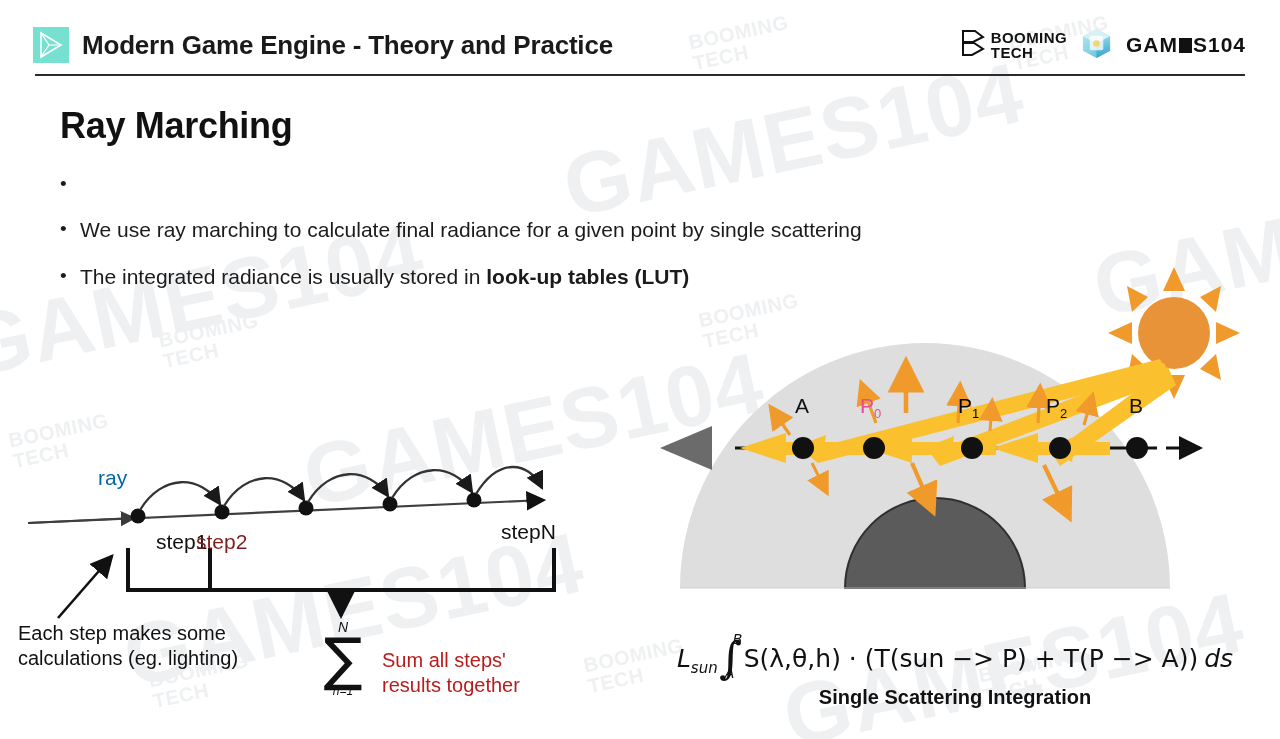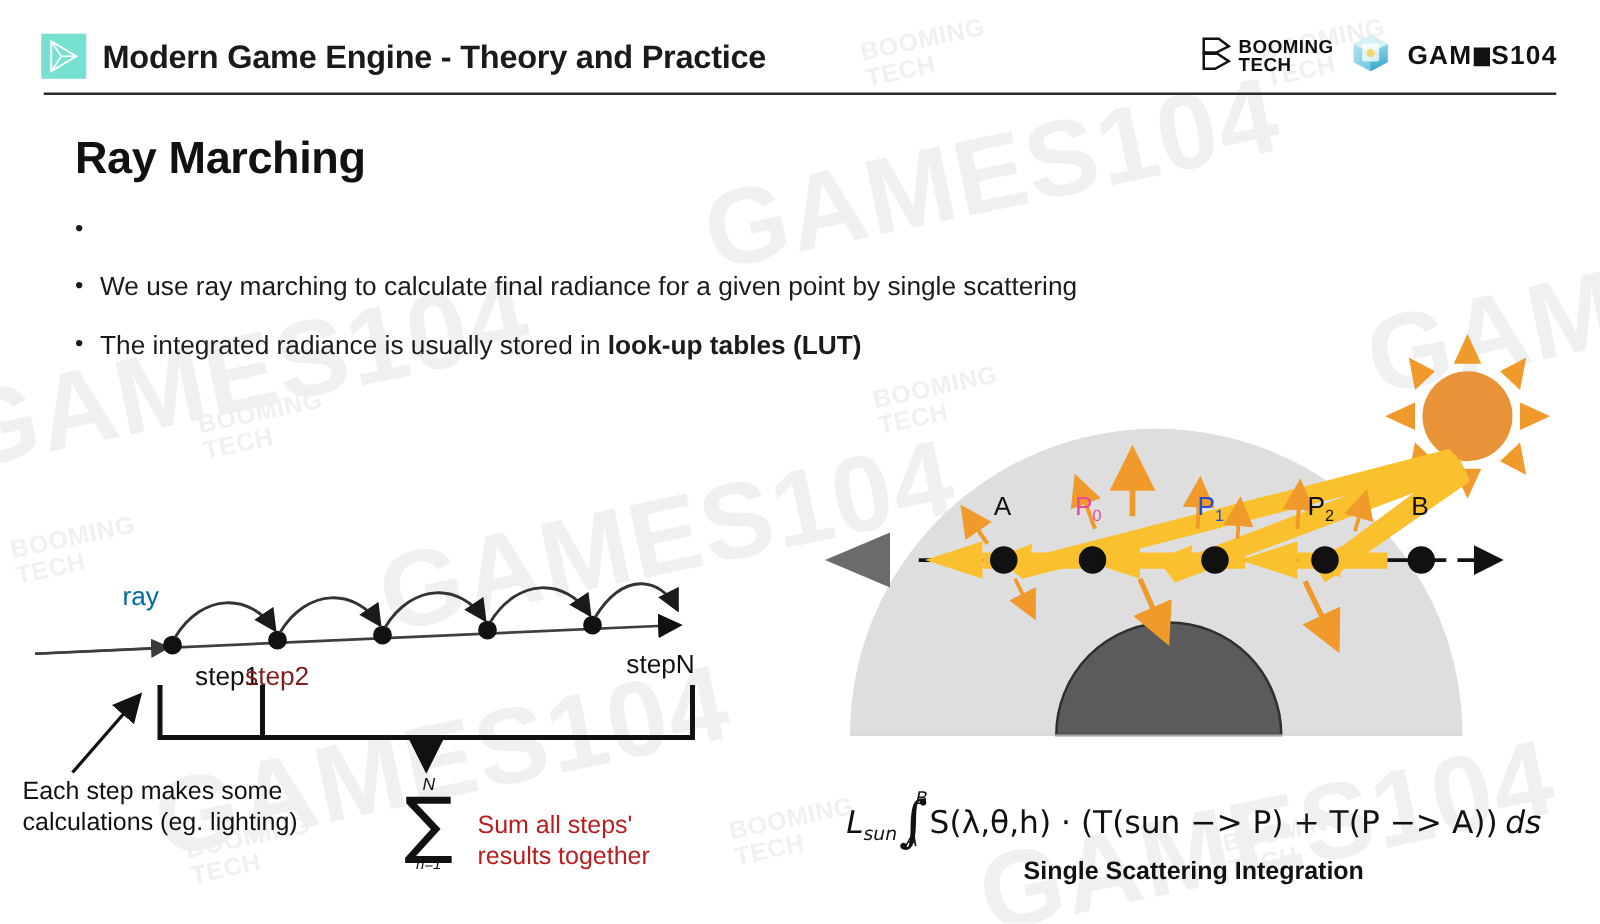--- a/index.html
+++ b/index.html
@@ -313,21 +313,21 @@
 
         <circle cx="163" cy="185" r="11" fill="#111"></circle>
         <circle cx="234" cy="185" r="11" fill="#111"></circle>
         <circle cx="332" cy="185" r="11" fill="#111"></circle>
         <circle cx="420" cy="185" r="11" fill="#111"></circle>
         <circle cx="497" cy="185" r="11" fill="#111"></circle>
       </svg>
 
       <div style="position:absolute;left:155px;top:131px;font-size:21px;color:#111;"><span>A</span></div>
       <div style="position:absolute;left:220px;top:131px;font-size:21px;color:#ec4899;"><span>P</span><sub style="font-size:13px;">0</sub></div>
-      <div style="position:absolute;left:318px;top:131px;font-size:21px;color:#1d4ed8;"><span>P</span><sub style="font-size:13px;">1</sub></div>
+      <div style="position:absolute;left:318px;top:131px;font-size:21px;color:#000000;"><span>P</span><sub style="font-size:13px;">1</sub></div>
       <div style="position:absolute;left:406px;top:131px;font-size:21px;color:#111;"><span>P</span><sub style="font-size:13px;">2</sub></div>
       <div style="position:absolute;left:489px;top:131px;font-size:21px;color:#111;"><span>B</span></div>
     </div>
 
     <div class="formula">
       <span class="it">L</span><sub style="font-size:15px;font-style:italic;">sun</sub><span style="display:inline-block;position:relative;width:26px;vertical-align:-6px;">
         <span style="font-size:44px;line-height:0.7;font-family:'DejaVu Serif',serif;">∫</span>
         <span style="position:absolute;left:15px;top:-12px;font-size:14px;font-style:italic;">B</span>
         <span style="position:absolute;left:7px;top:22px;font-size:14px;font-style:italic;">A</span>
       </span><span>S(λ,θ,h) · (T(sun −&gt; P) + T(P −&gt; A))</span><span class="it" style="margin-left:6px;">ds</span>

